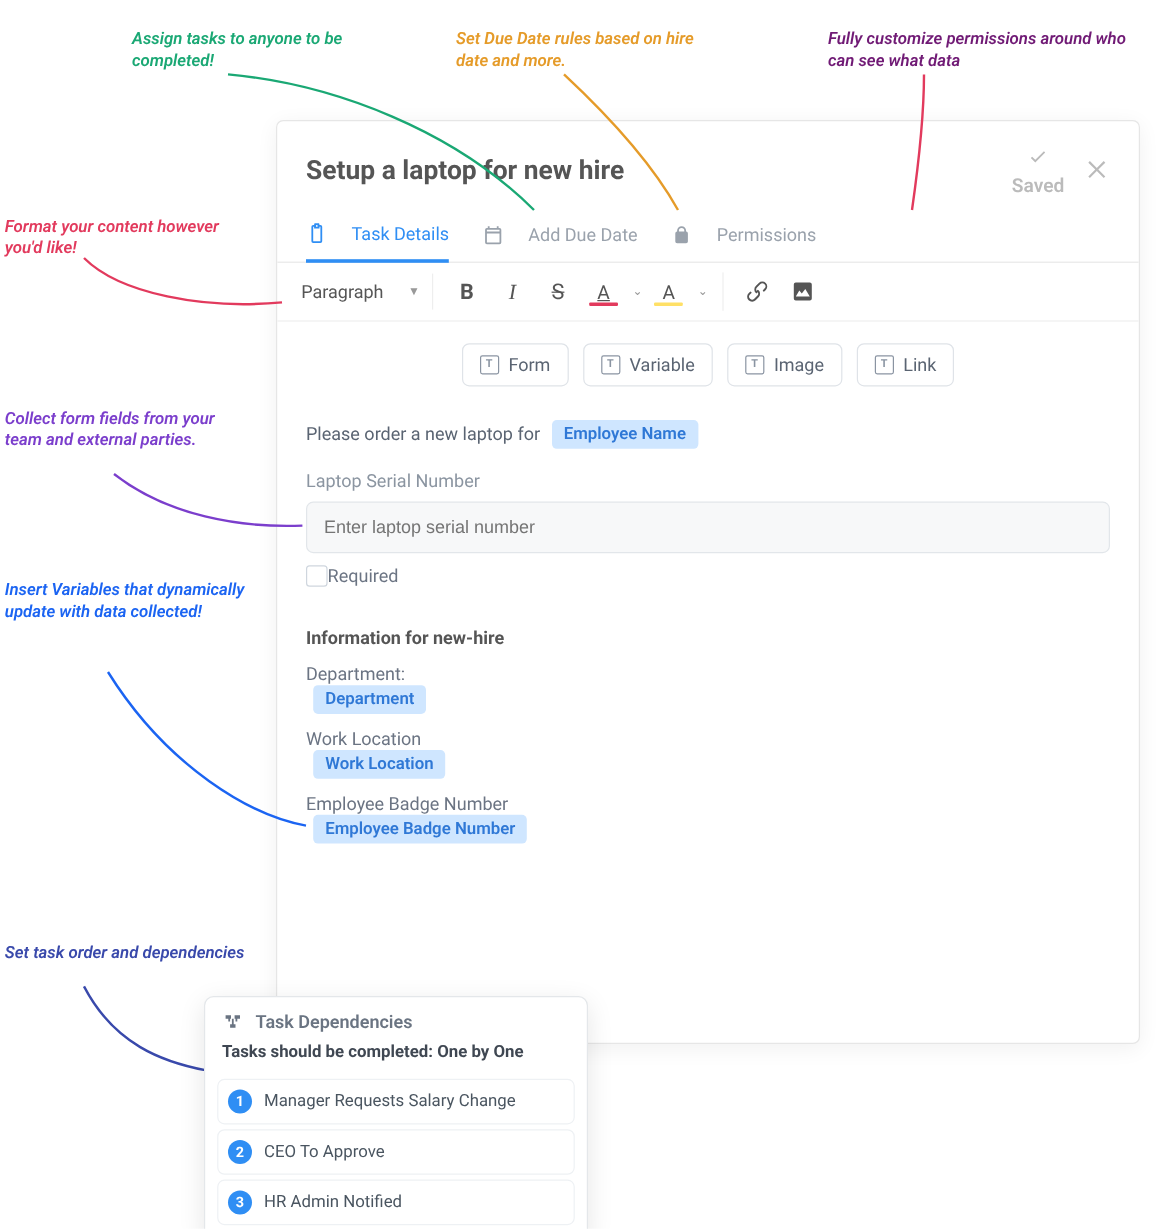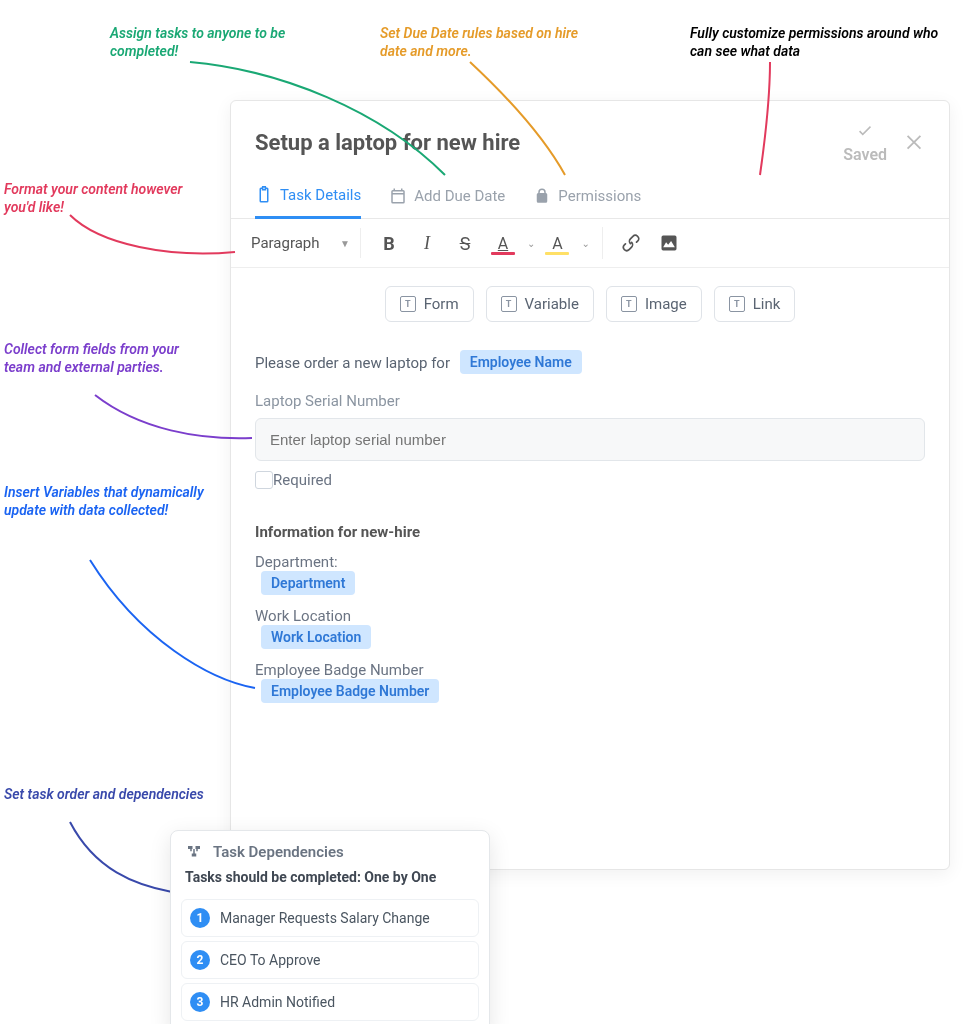--- a/index.html
+++ b/index.html
@@ -16,21 +16,21 @@
   .annot {
     position: absolute;
     font-size: 14px;
     font-weight: 600;
     line-height: 1.3;
     font-style: italic;
     max-width: 210px;
   }
   .annot.green  { color: #1aa874; }
   .annot.orange { color: #e59b29; }
-  .annot.red    { color: #000000; }
+  .annot.red    { color: #701a75; }
   .annot.pink   { color: #e23a5d; }
   .annot.purple { color: #7b3ecc; }
   .annot.blue   { color: #1b64f2; }
   .annot.indigo { color: #3949ab; }
 
   .card {
     position: absolute;
     left: 230px; top: 100px;
     width: 720px; height: 770px;
     background: #fff;
@@ -42,21 +42,21 @@
   .card-header {
     display: flex; align-items: center; justify-content: space-between;
     padding: 20px 24px 12px 24px;
   }
   .card-title { font-size: 22px; font-weight: 700; color: #555; }
   .spacer { flex: 1; }
   .saved-badge { display: flex; align-items: center; gap: 6px; color: #bbb; font-size: 16px; font-weight: 600; margin-right: 16px; flex-direction: column; }
   .close-x { color: #bbb; font-size: 26px; cursor: pointer; line-height: 1; }
 
   .tabs { display: flex; gap: 28px; padding: 0 24px; border-bottom: 1px solid #e8e8e8; }
-  .tab { display: flex; align-items: center; gap: 7px; padding: 10px 0 12px 0; color: #9aa2ac; font-size: 15px; cursor: pointer; }
+  .tab { display: flex; align-items: center; gap: 20px; padding: 10px 0 12px 0; color: #9aa2ac; font-size: 15px; cursor: pointer; }
   .tab.active { color: #2f8ef4; border-bottom: 3px solid #2f8ef4; margin-bottom: -1px; }
   .tab svg { width: 18px; height: 18px; fill: currentColor; }
 
   .toolbar {
     display: flex; align-items: center; gap: 0;
     padding: 8px 10px;
     border-bottom: 1px solid #eee;
   }
   .style-select {
     display: flex; align-items: center; gap: 10px;

